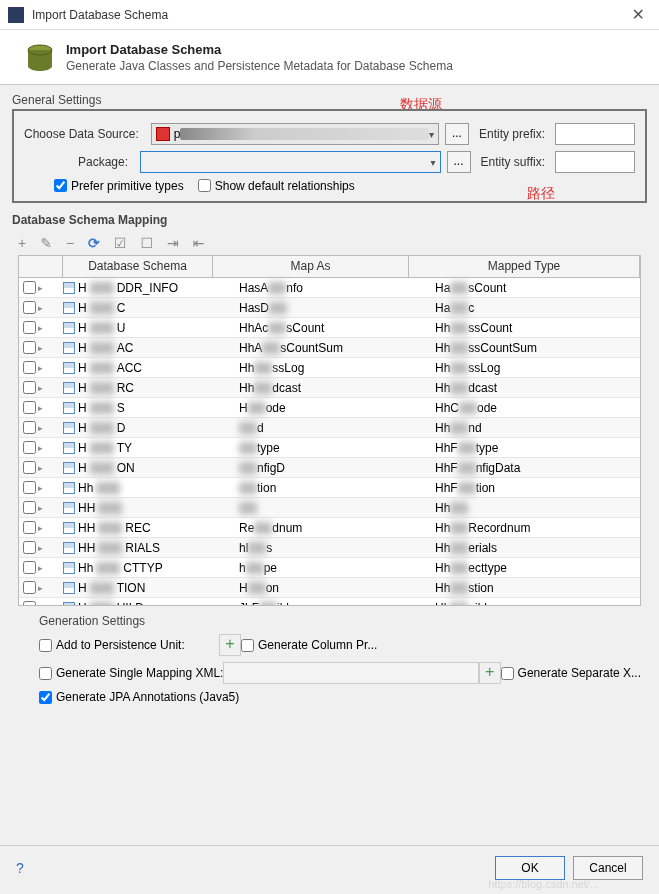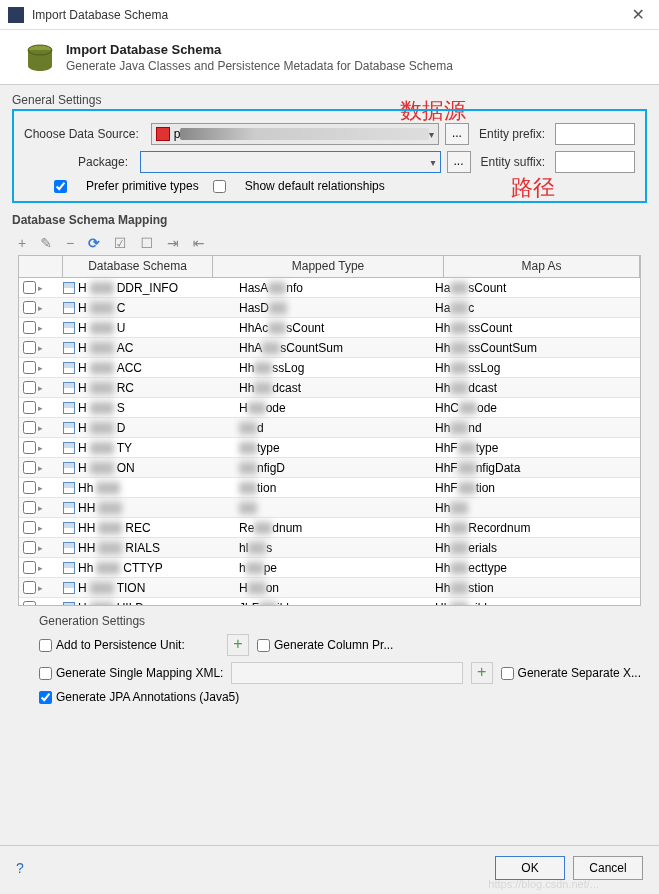--- a/index.html
+++ b/index.html
@@ -7,58 +7,58 @@
 .titlebar { height: 30px; background: #fff; border-bottom: 1px solid #ddd; display: flex; align-items: center; padding: 0 8px; }
 .titlebar .app-icon { width: 16px; height: 16px; background: #2a3b5f; margin-right: 8px; }
 .titlebar .title { flex: 1; color: #333; }
 .titlebar .close { font-size: 16px; color: #555; cursor: pointer; padding: 0 6px; }
 .header { display: flex; align-items: flex-start; padding: 12px 24px 10px 24px; border-bottom: 1px solid #ccc; background: #fff; }
 .header .db-icon { width: 32px; height: 32px; margin-right: 10px; }
 .header h1 { font-size: 13px; font-weight: bold; color: #222; }
 .header p { font-size: 12px; color: #555; margin-top: 2px; }
 .section { padding: 8px 12px; }
 .section-label { color: #444; margin-bottom: 2px; }
-.red-box { border: 2px solid #0ea5e9; padding: 6px 10px 8px 10px; margin-top: 2px; position: relative; }
+.red-box { border: 2px solid #737373; padding: 6px 10px 8px 10px; margin-top: 2px; position: relative; }
 .form-row { display: flex; align-items: center; margin: 6px 0; gap: 6px; }
 .form-row label { min-width: 110px; text-align: right; color: #333; padding-right: 6px; }
 .form-row label.inline { min-width: auto; text-align: left; padding: 0 4px; }
 select, input[type=text] { height: 22px; border: 1px solid #999; background: #fff; padding: 0 4px; }
 .ds-select { flex: 1; background: #e8e8e8; display: flex; align-items: center; border: 1px solid #999; height: 22px; padding: 0 4px; }
 .ds-select .ds-icon { width: 14px; height: 14px; background: #d33; border: 1px solid #a00; margin-right: 4px; display: inline-block; }
 .ds-select .ds-text { flex: 1; background: linear-gradient(90deg, #888 0%, #ccc 30%, #ddd 100%); height: 12px; border-radius: 2px; }
 .ds-select .chev { color: #555; font-size: 10px; }
 .pkg-select { flex: 1; border: 1.5px solid #2a7bd4; height: 22px; display: flex; align-items: center; justify-content: flex-end; padding-right: 4px; }
 .pkg-select .chev { color: #555; font-size: 10px; }
 .btn-dots { width: 24px; height: 22px; border: 1px solid #999; background: #f4f4f4; text-align: center; line-height: 18px; cursor: pointer; }
 .entity-input { width: 80px; }
 .checkbox-row { display: flex; gap: 14px; padding-left: 30px; margin-top: 4px; }
-.checkbox-row label { display: flex; align-items: center; gap: 19px; }
+.checkbox-row label { display: flex; gap: 4px; }
 input[type=checkbox] { width: 13px; height: 13px; }
-.annot { position: absolute; color: #e03030; font-size: 22px; font-family: "SimSun", serif; }
+.annot { position: absolute; color: #e03030; font-size: 14px; font-family: "SimSun", serif; }
 .toolbar { display: flex; gap: 14px; padding: 4px 18px; align-items: center; }
 .toolbar span { color: #888; font-size: 14px; cursor: pointer; }
 .toolbar .refresh { color: #3b7bd4; font-weight: bold; }
 .table-wrap { margin: 0 18px; border: 1px solid #bbb; background: #fff; height: 351px; overflow: hidden; }
 .thead { display: flex; background: #f5f5f5; border-bottom: 1px solid #bbb; height: 22px; }
 .thead .th { border-right: 1px solid #bbb; padding: 3px 6px; color: #333; text-align: center; }
 .th0 { width: 44px; }
 .th1 { width: 150px; }
 .th2 { width: 196px; }
 .th3 { flex: 1; }
 .trow { display: flex; height: 20px; border-bottom: 1px solid #e5e5e5; align-items: center; }
 .trow:nth-child(even) { background: #f8f8f8; }
 .c0 { width: 44px; display: flex; align-items: center; padding-left: 4px; gap: 2px; }
 .c0 .exp { color: #888; font-size: 9px; }
 .c1 { width: 150px; display: flex; align-items: center; gap: 3px; }
 .c1 .tbl-icon { width: 12px; height: 12px; border: 1px solid #5a8bc4; background: linear-gradient(#cde 50%, #fff 50%); }
 .c2 { width: 196px; padding-left: 2px; margin-left: 24px; }
 .c3 { flex: 1; padding-left: 2px; }
 .blur { filter: blur(3px); display: inline-block; background: #ccc; color: #999; border-radius: 2px; }
 .gen-section { padding: 8px 18px; margin-left: 21px; }
-.gen-row { display: flex; align-items: center; margin: 6px 0; gap: 8px; }
+.gen-row { display: flex; align-items: center; margin: 6px 0; }
 .gen-row label.left { display: flex; align-items: center; gap: 4px; min-width: 180px; }
 .gen-row label.right { display: flex; align-items: center; gap: 4px; }
 .gen-input { flex: 1; height: 22px; border: 1px solid #ccc; background: #f4f4f4; color: #888; padding: 0 4px; }
 .plus-btn { width: 22px; height: 22px; border: 1px solid #ccc; color: #4a9b4a; font-size: 16px; text-align: center; line-height: 18px; cursor: pointer; }
 .footer { position: absolute; bottom: 0; left: 0; right: 0; padding: 10px 16px 14px 16px; display: flex; align-items: center; border-top: 1px solid #ccc; background: #f0f0f0; }
 .footer .help { color: #2a6bc4; font-size: 14px; }
 .footer .spacer { flex: 1; }
 .footer button { min-width: 70px; height: 24px; border: 1px solid #999; background: #f4f4f4; margin-left: 8px; cursor: pointer; }
 .footer .ok { border: 1.5px solid #3b7bd4; }
 .watermark { position: absolute; bottom: 4px; right: 60px; color: #ccc; font-size: 11px; opacity: 0.7; pointer-events: none; }
@@ -135,22 +135,22 @@
   <span>☑</span>
   <span>☐</span>
   <span>⇥</span>
   <span>⇤</span>
 </div>
 
 <div class="table-wrap">
   <div class="thead">
     <div class="th th0"></div>
     <div class="th th1">Database Schema</div>
+    <div class="th th2">Map As</div>
     <div class="th th3">Mapped Type</div>
-    <div class="th th2">Map As</div>
   </div>
   <div id="tbody">
       <div class="trow">
         <div class="c0">
           <input type="checkbox" style="">
           <span class="exp">▸</span>
         </div>
         <div class="c1">
           <span class="tbl-icon"></span>
           <span>H</span>

